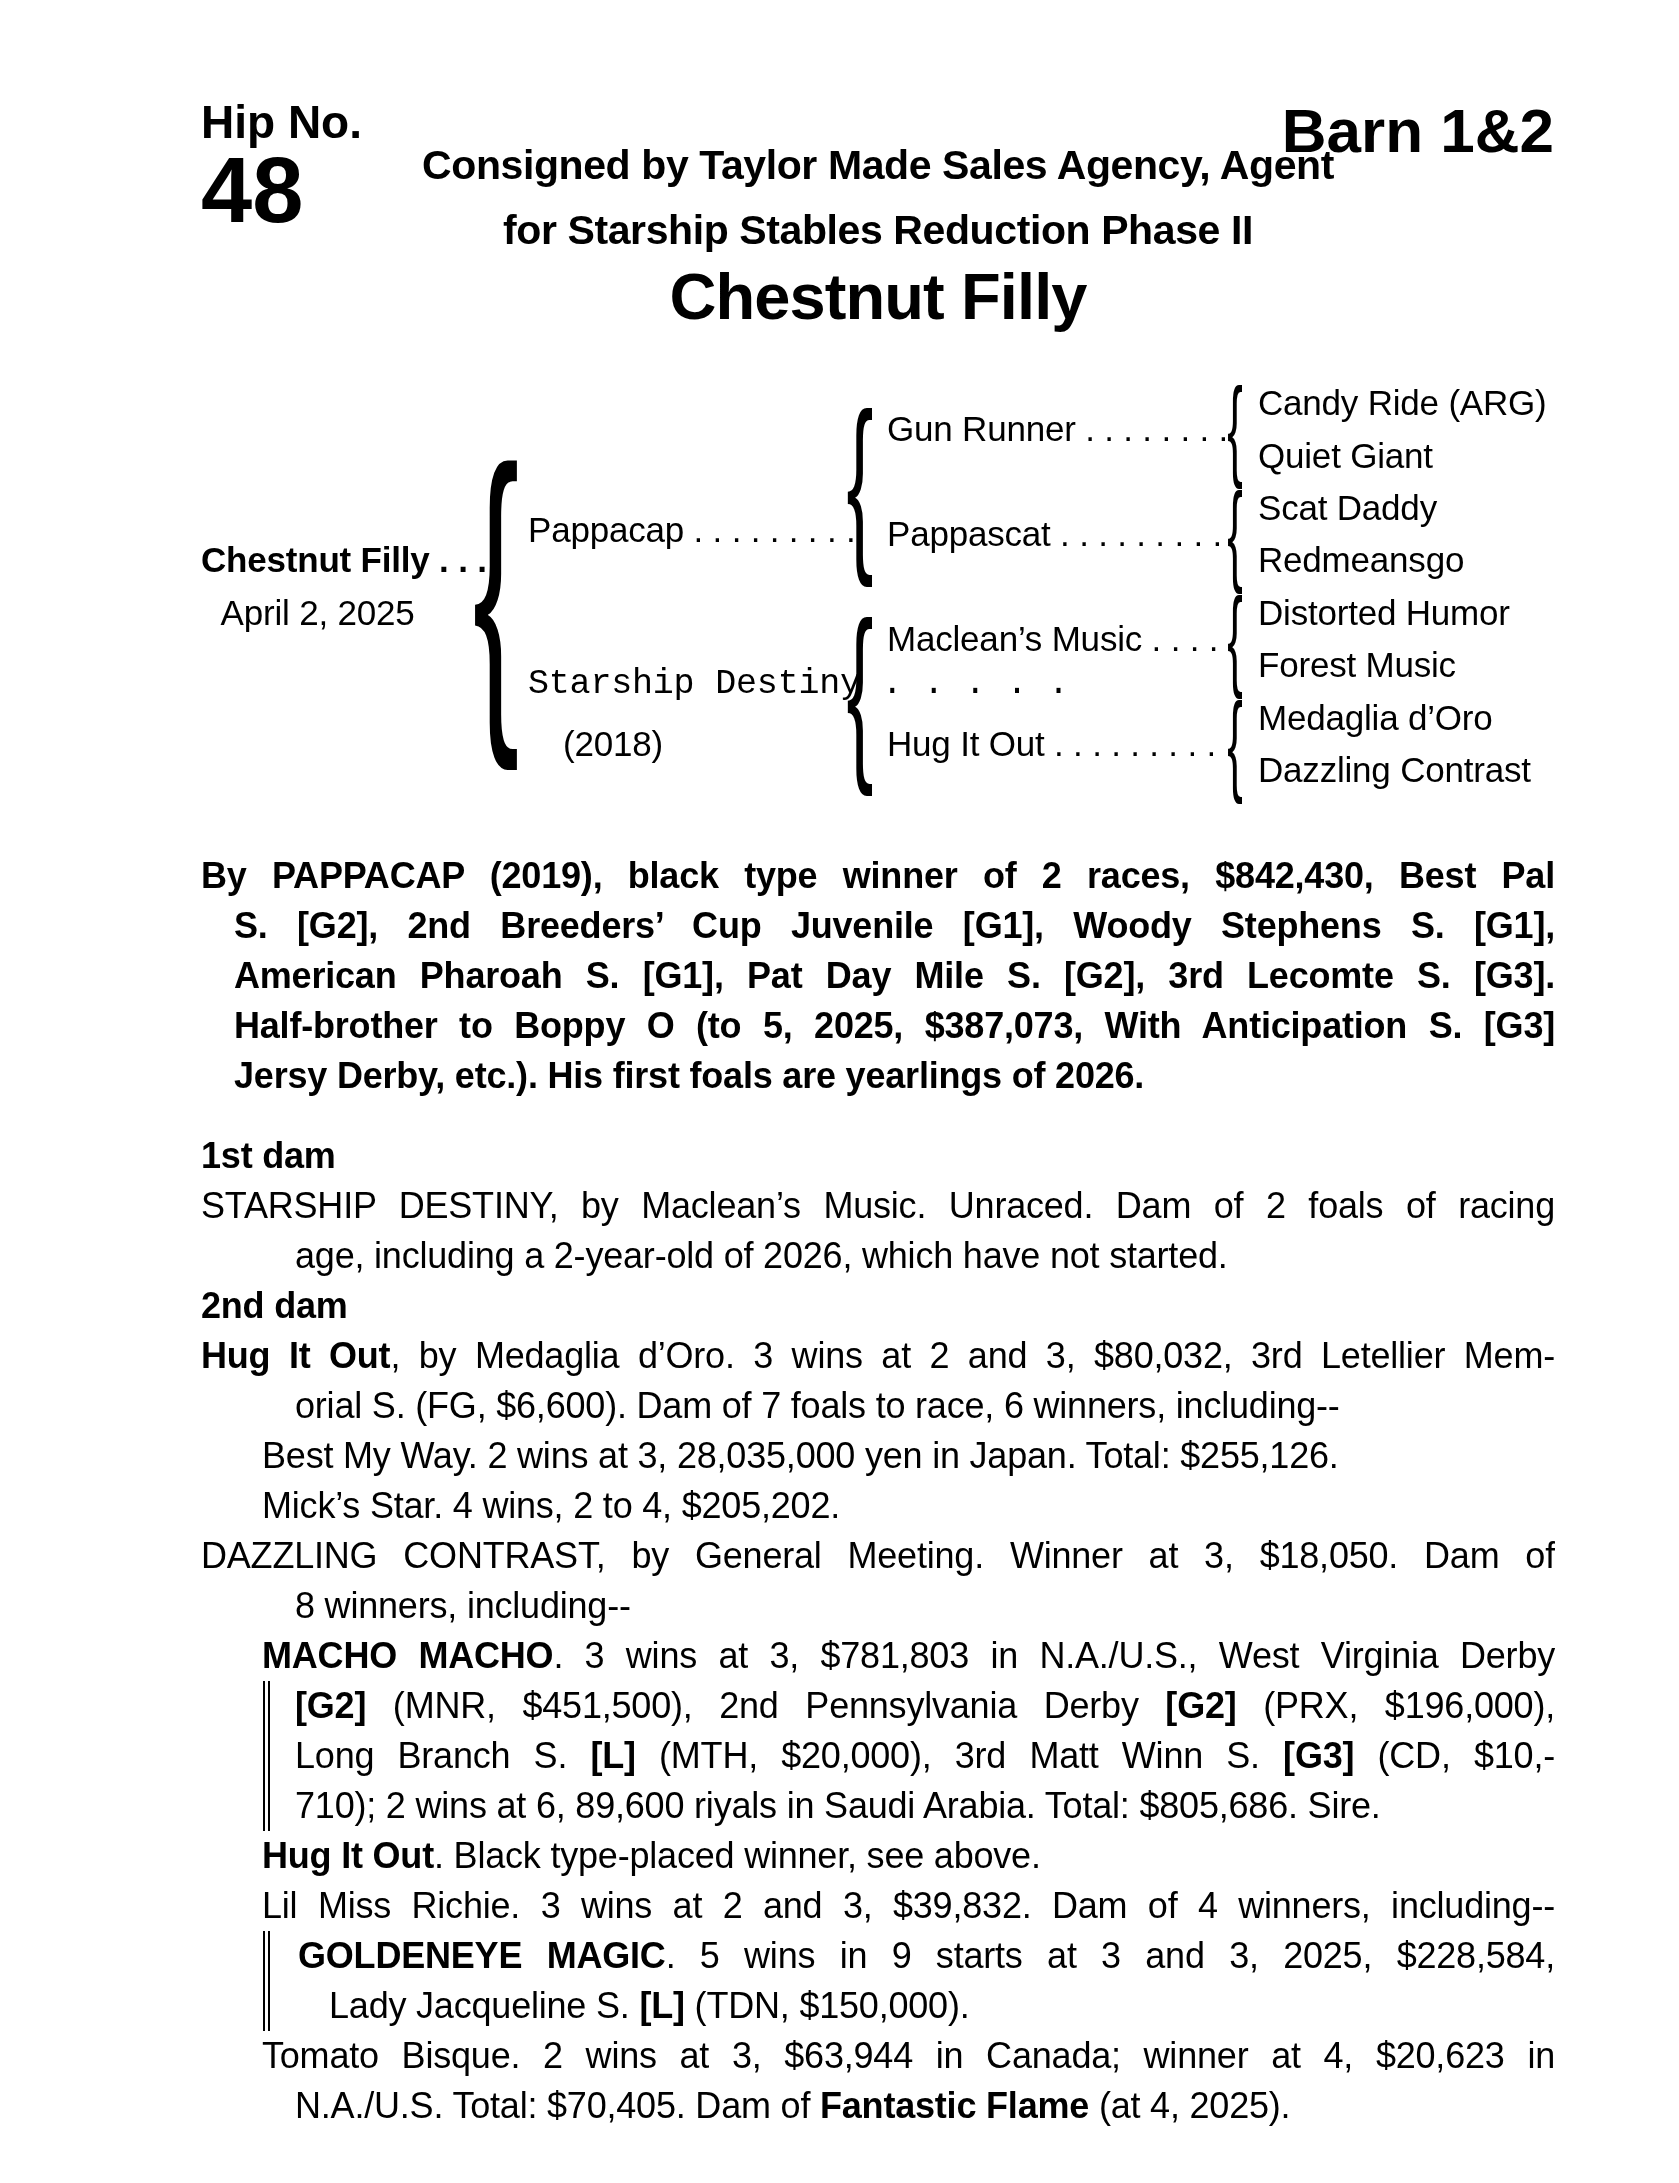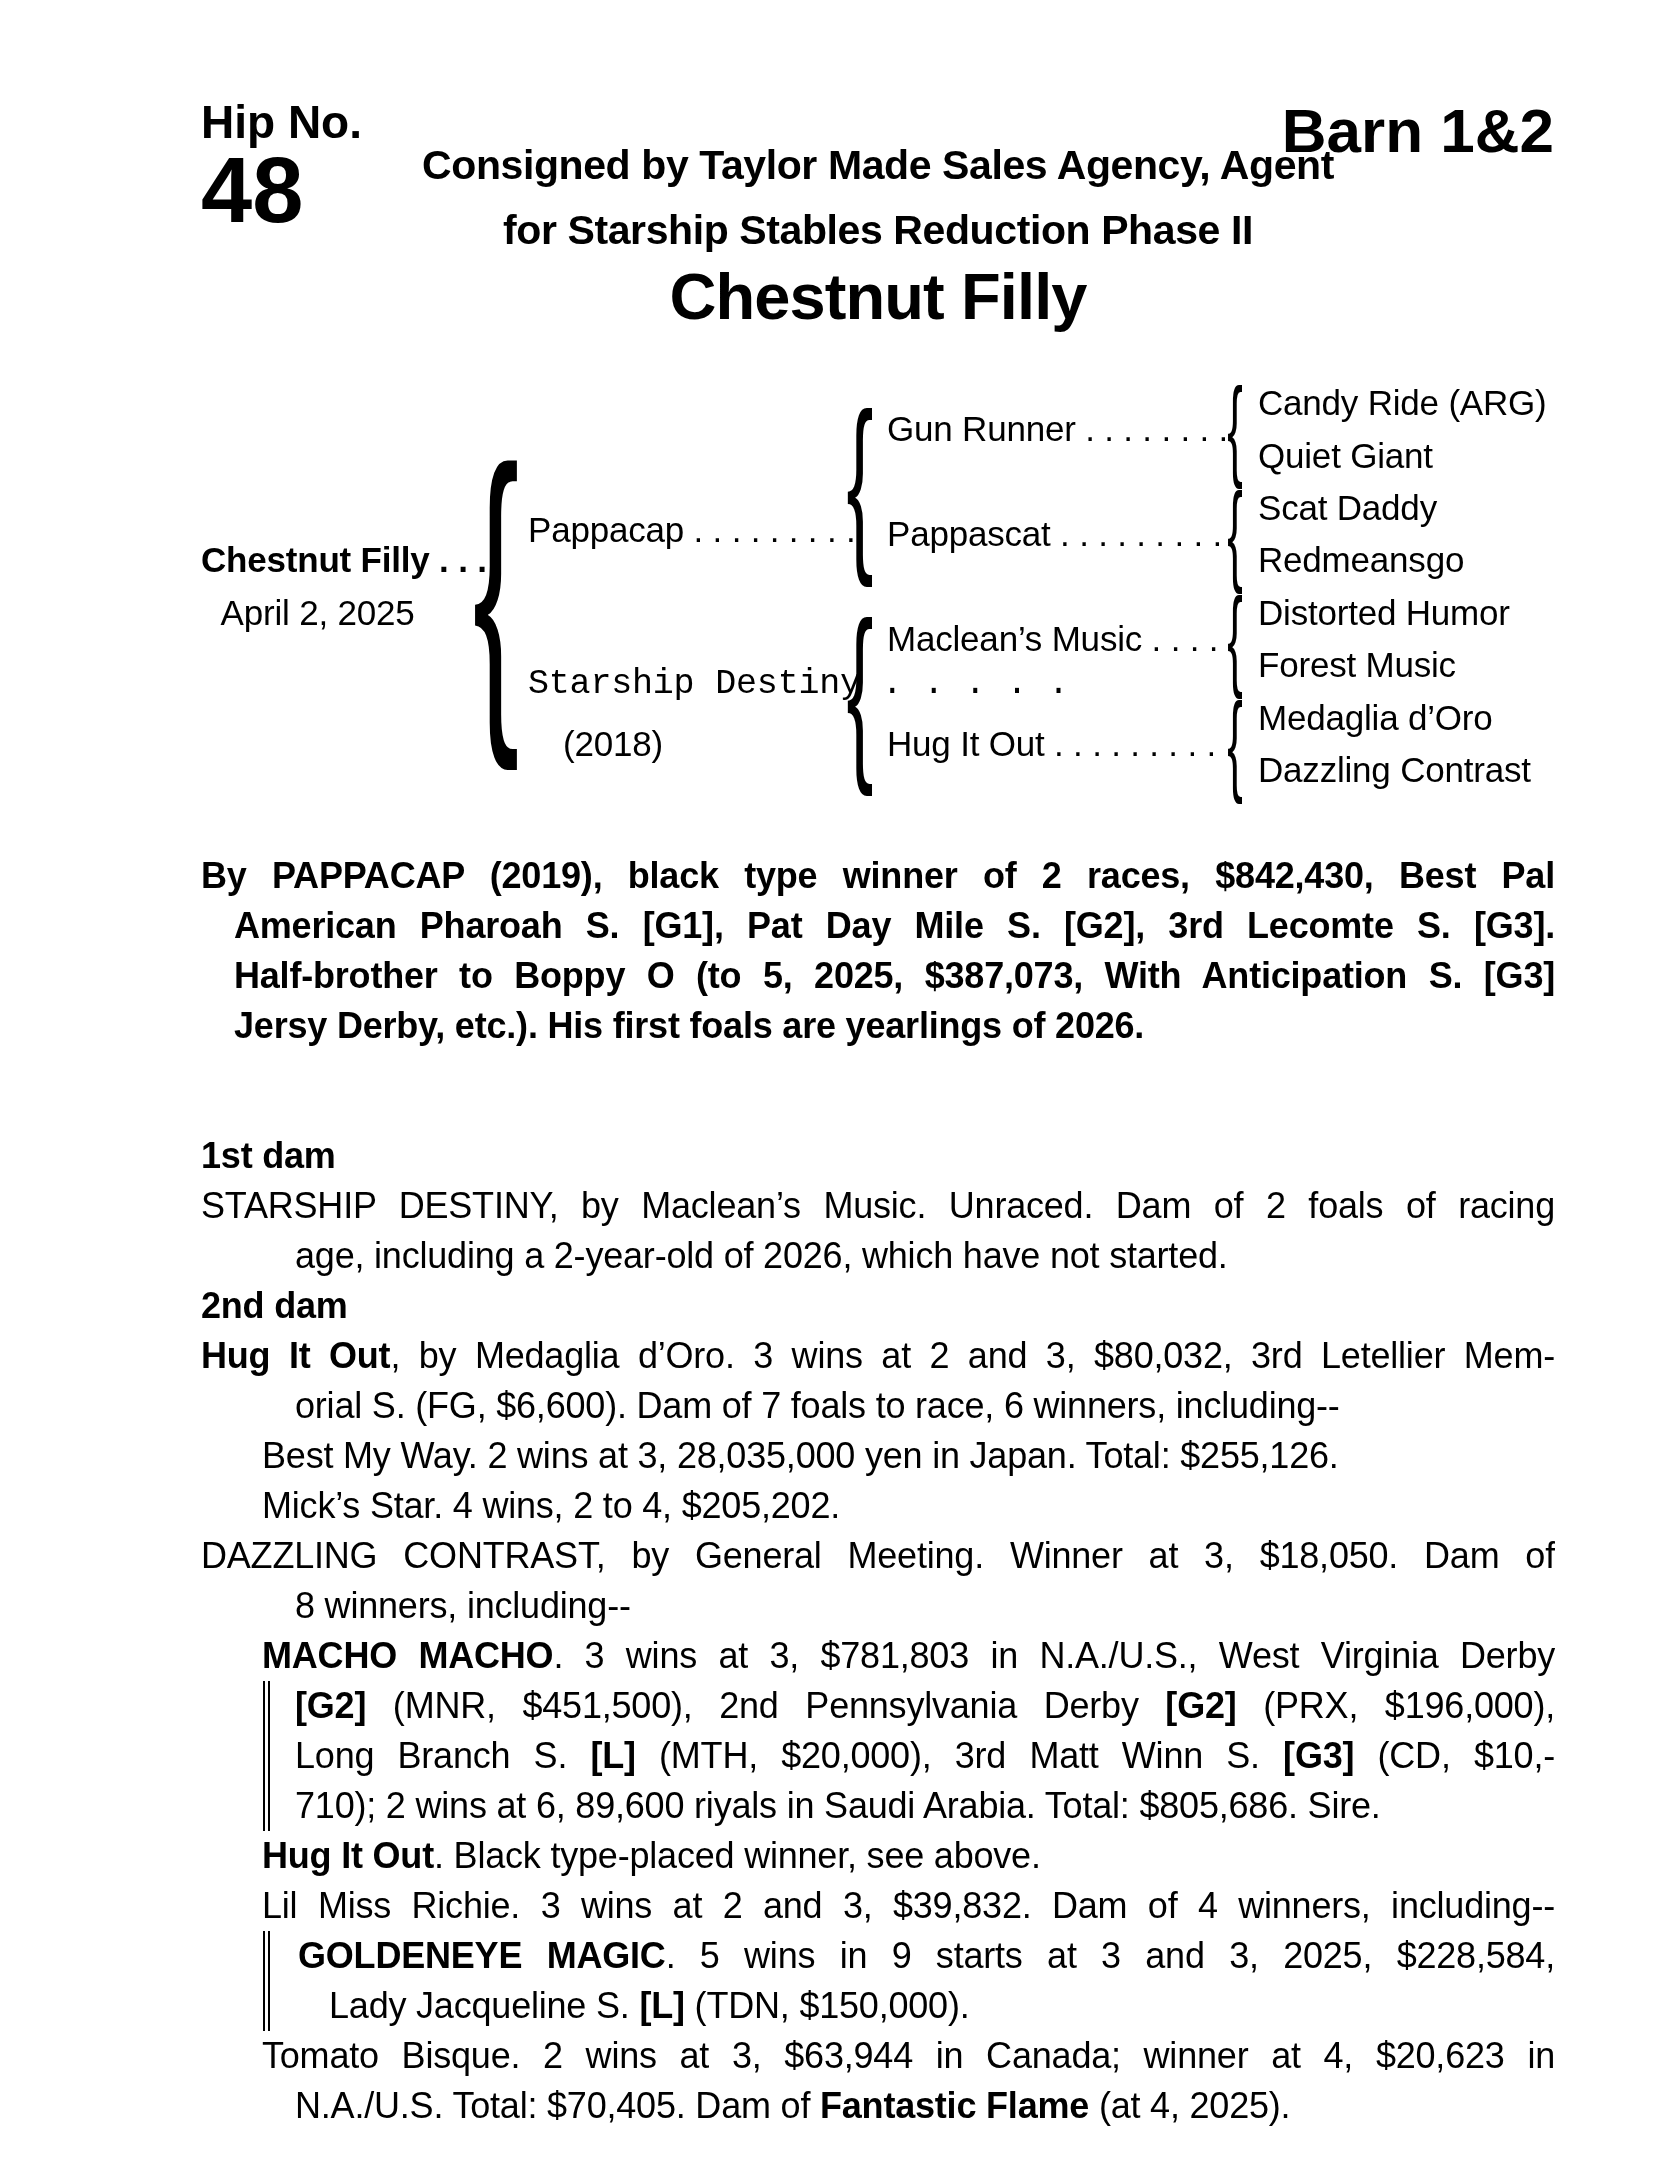--- a/index.html
+++ b/index.html
@@ -76,20 +76,21 @@
       <div class="brace" style="left: 1034px; top: 157px; font-size: 111px;">{</div>
       <div class="brace" style="left: 1034px; top: 262px; font-size: 111px;">{</div>
       <div class="brace" style="left: 1034px; top: 367px; font-size: 111px;">{</div>
       <div class="brace" style="left: 659px; top: 105px; font-size: 192px;">{</div>
       <div class="brace" style="left: 659px; top: 314px; font-size: 192px;">{</div>
       <div class="brace" style="left: 295px; top: 210px; font-size: 332px;">{</div>
     </div>
 
   <div class="sire" id="sire">
       <div class="sire-ln full">By PAPPACAP (2019), black type winner of 2 races, $842,430, Best Pal</div>
+      <div class="sire-ln ind full">S. [G2], 2nd Breeders’ Cup Juvenile [G1], Woody Stephens S. [G1],</div>
       <div class="sire-ln ind full">American Pharoah S. [G1], Pat Day Mile S. [G2], 3rd Lecomte S. [G3].</div>
       <div class="sire-ln ind full">Half-brother to Boppy O (to 5, 2025, $387,073, With Anticipation S. [G3]</div>
       <div class="sire-ln ind">Jersy Derby, etc.). His first foals are yearlings of 2026.</div>
     </div>
 
   <div class="bodytext" id="bodytext">
       <div class="ln l0"><b>1st dam</b></div>
       <div class="ln l0 full"><span>STARSHIP DESTINY, by Maclean’s Music. Unraced. Dam of 2 foals of racing</span></div>
       <div class="ln l0c"><span>age, including a 2-year-old of 2026, which have not started.</span></div>
       <div class="ln l0"><b>2nd dam</b></div>

